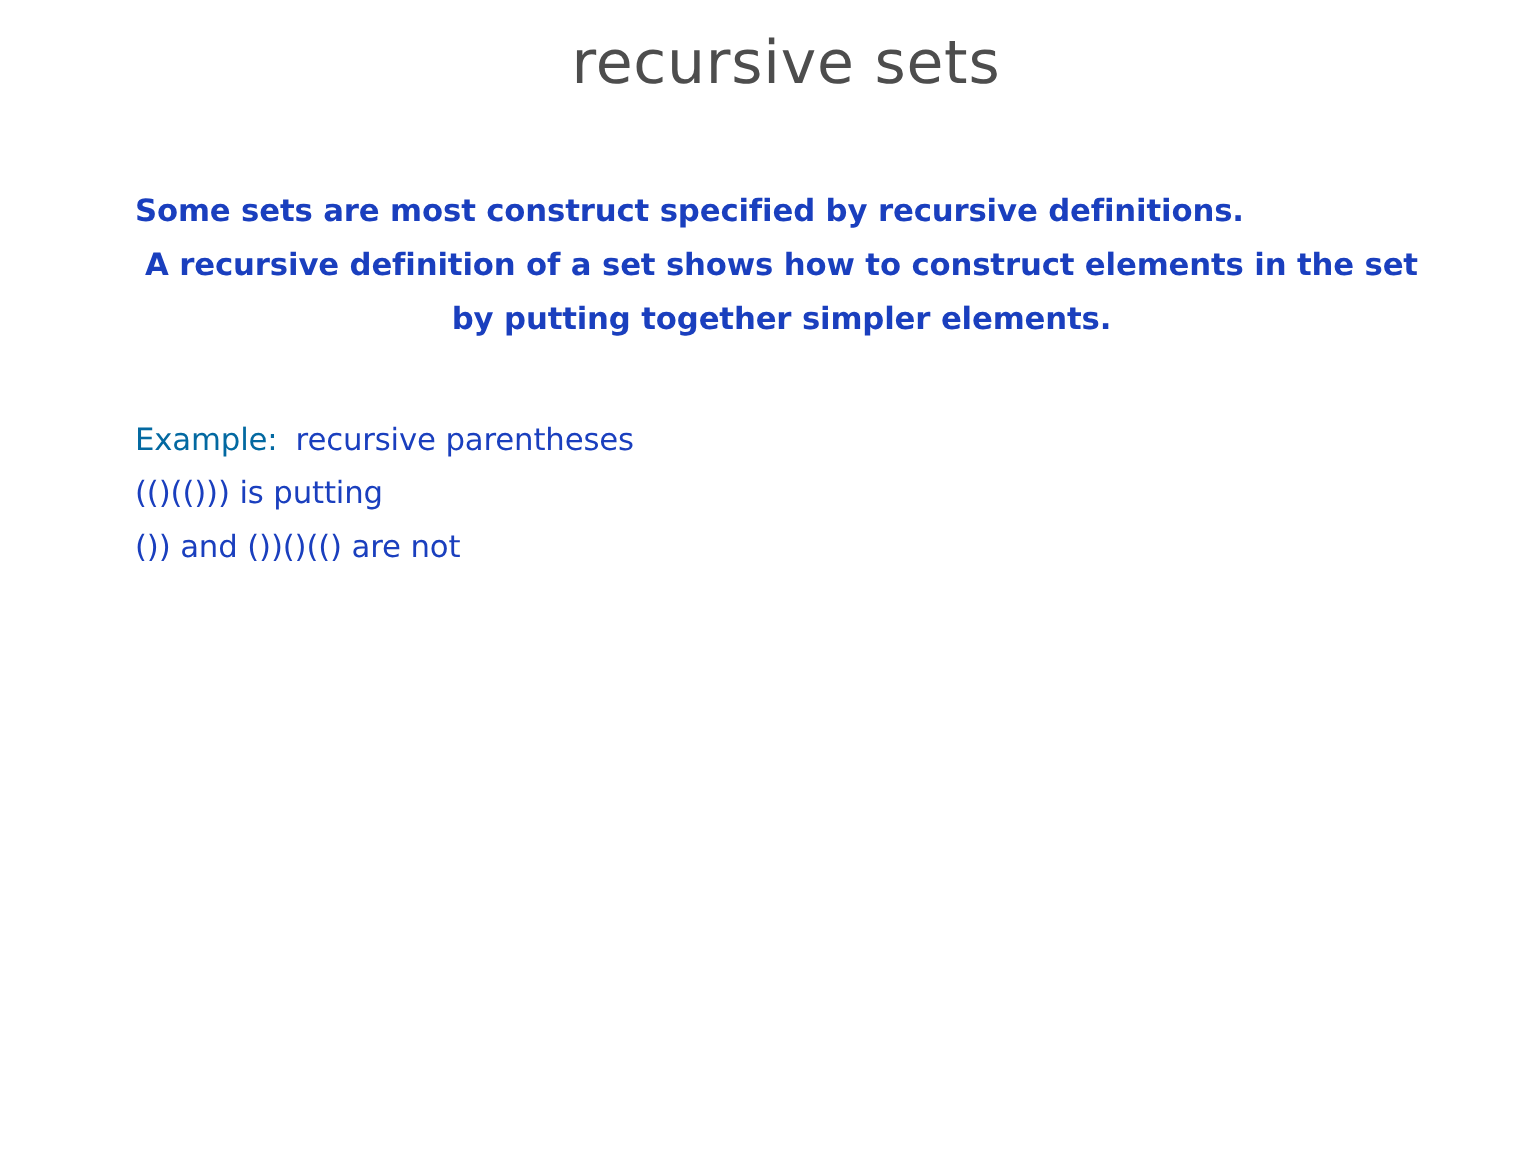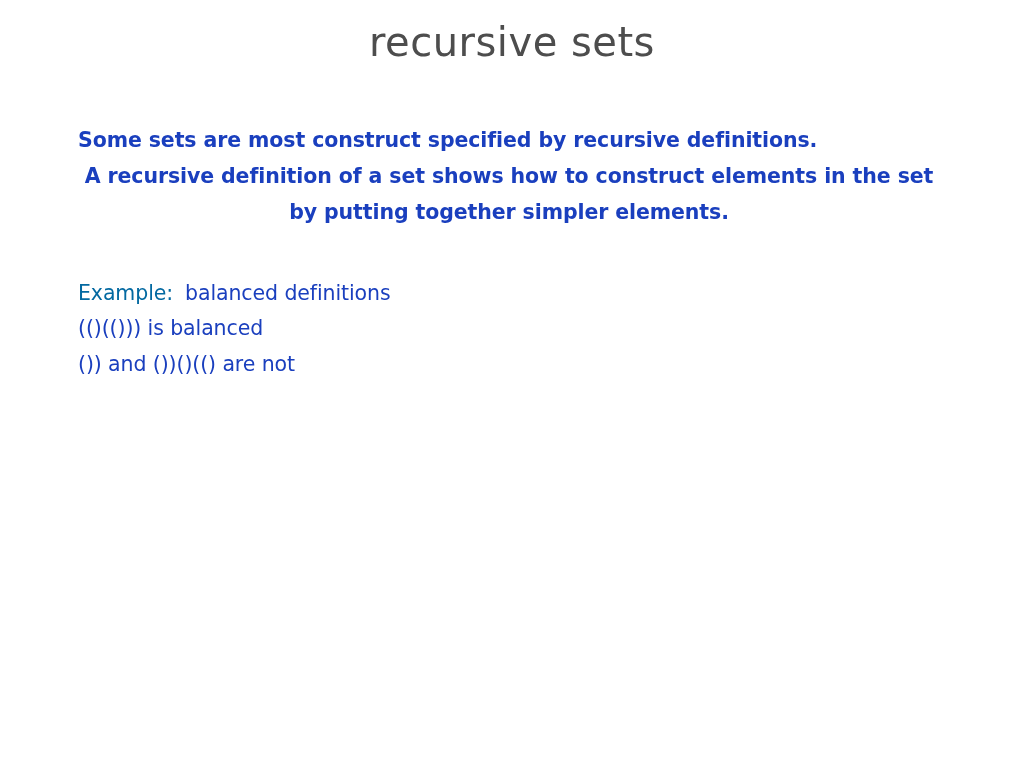--- a/index.html
+++ b/index.html
@@ -11,20 +11,21 @@
     height: 768px;
     background: #ffffff;
     font-family: "DejaVu Sans", sans-serif;
     overflow: hidden;
   }
   .slide {
     position: relative;
     width: 816px;
     height: 768px;
     background: #ffffff;
+    margin-left: 12px;
   }
   .slide-title {
     position: absolute;
     top: 18px;
     left: 0;
     width: 1024px;
     text-align: center;
     font-size: 40px;
     line-height: 48px;
     font-weight: 400;
@@ -85,21 +86,21 @@
 
   <div class="body-block">
 
     <div class="para">Some sets are most construct specified by recursive definitions.</div>
 
     <div class="para tight">A recursive definition of a set shows how to construct elements in the set by putting together simpler elements.</div>
 
     <div class="spacer"></div>
 
     <div class="example-line">
-      <span class="example-label">Example:</span><span class="example-value">balanced definitions</span>
+      <span class="example-label">Example:</span><span class="example-value">recursive parentheses</span>
     </div>
 
-    <div class="mono-line">(()(())) is balanced</div>
+    <div class="mono-line">(()(())) is putting</div>
 
     <div class="mono-line">()) and ())()(() are not</div>
 
   </div>
 </div>
 
 </body></html>

